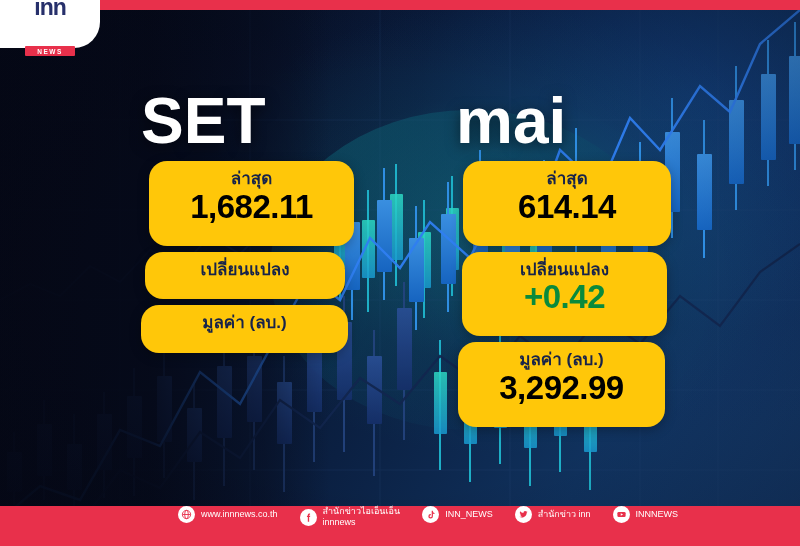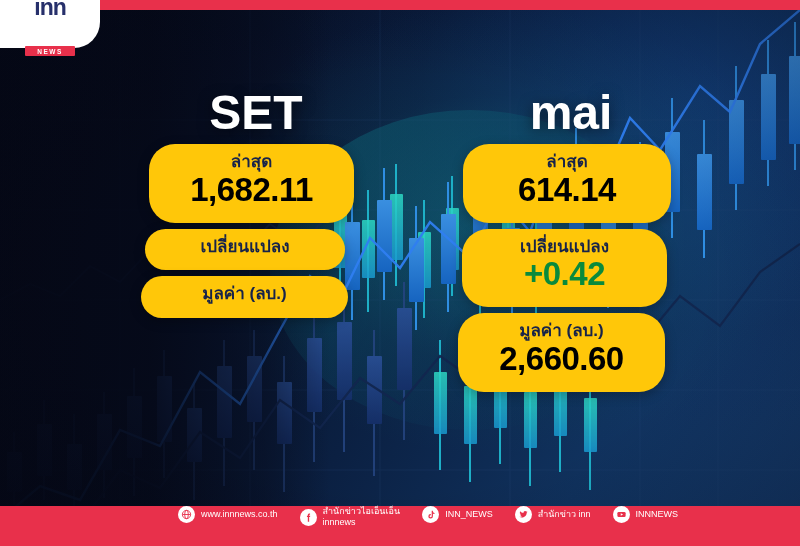--- a/index.html
+++ b/index.html
@@ -63,31 +63,31 @@
   }
 
   
   .col {
     position: absolute; top: 88px; width: 230px;
   }
   .col-set { left: 141px; }
   .col-mai { left: 456px; }
 
   .index-name {
-    font-size: 48px; font-weight: 800; color: #ffffff;
-    text-align: center; line-height: 1.05;
+    font-size: 64px; font-weight: 800; color: #ffffff;
+    line-height: 1.05;
     letter-spacing: 0px;
     text-shadow: 0 3px 14px rgba(0,0,0,0.55);
     margin-bottom: 6px;
   }
 
   .card {
     background: #ffc709;
-    border-radius: 26px;
-    padding: 8px 8px 14px;
+    border-radius: 18px;
+    padding: 8px 8px 20px;
     text-align: center;
     box-shadow: 0 3px 12px rgba(0,0,0,0.28);
     margin-bottom: 6px;
   }
   .card-label {
     font-size: 17px; font-weight: 700; color: #17234a;
     line-height: 1.15;
   }
   .card-value {
     font-size: 33px; font-weight: 800; line-height: 1.12;
@@ -323,21 +323,21 @@
       <div class="card-value">614.14</div>
     </div>
 
     <div class="card c2">
       <div class="card-label">เปลี่ยนแปลง</div>
       <div class="card-value val-up">+0.42</div>
     </div>
 
     <div class="card c3">
       <div class="card-label">มูลค่า (ลบ.)</div>
-      <div class="card-value">2,660.60</div>
+      <div class="card-value">3,292.99</div>
     </div>
   </div>
 
   <div class="footer">
 
     <div class="f-item">
       <span class="f-icon">
         <svg width="11" height="11" viewBox="0 0 24 24" fill="none" stroke="#e8304b" stroke-width="2">
           <circle cx="12" cy="12" r="9"></circle>
             <ellipse cx="12" cy="12" rx="4" ry="9"></ellipse>

